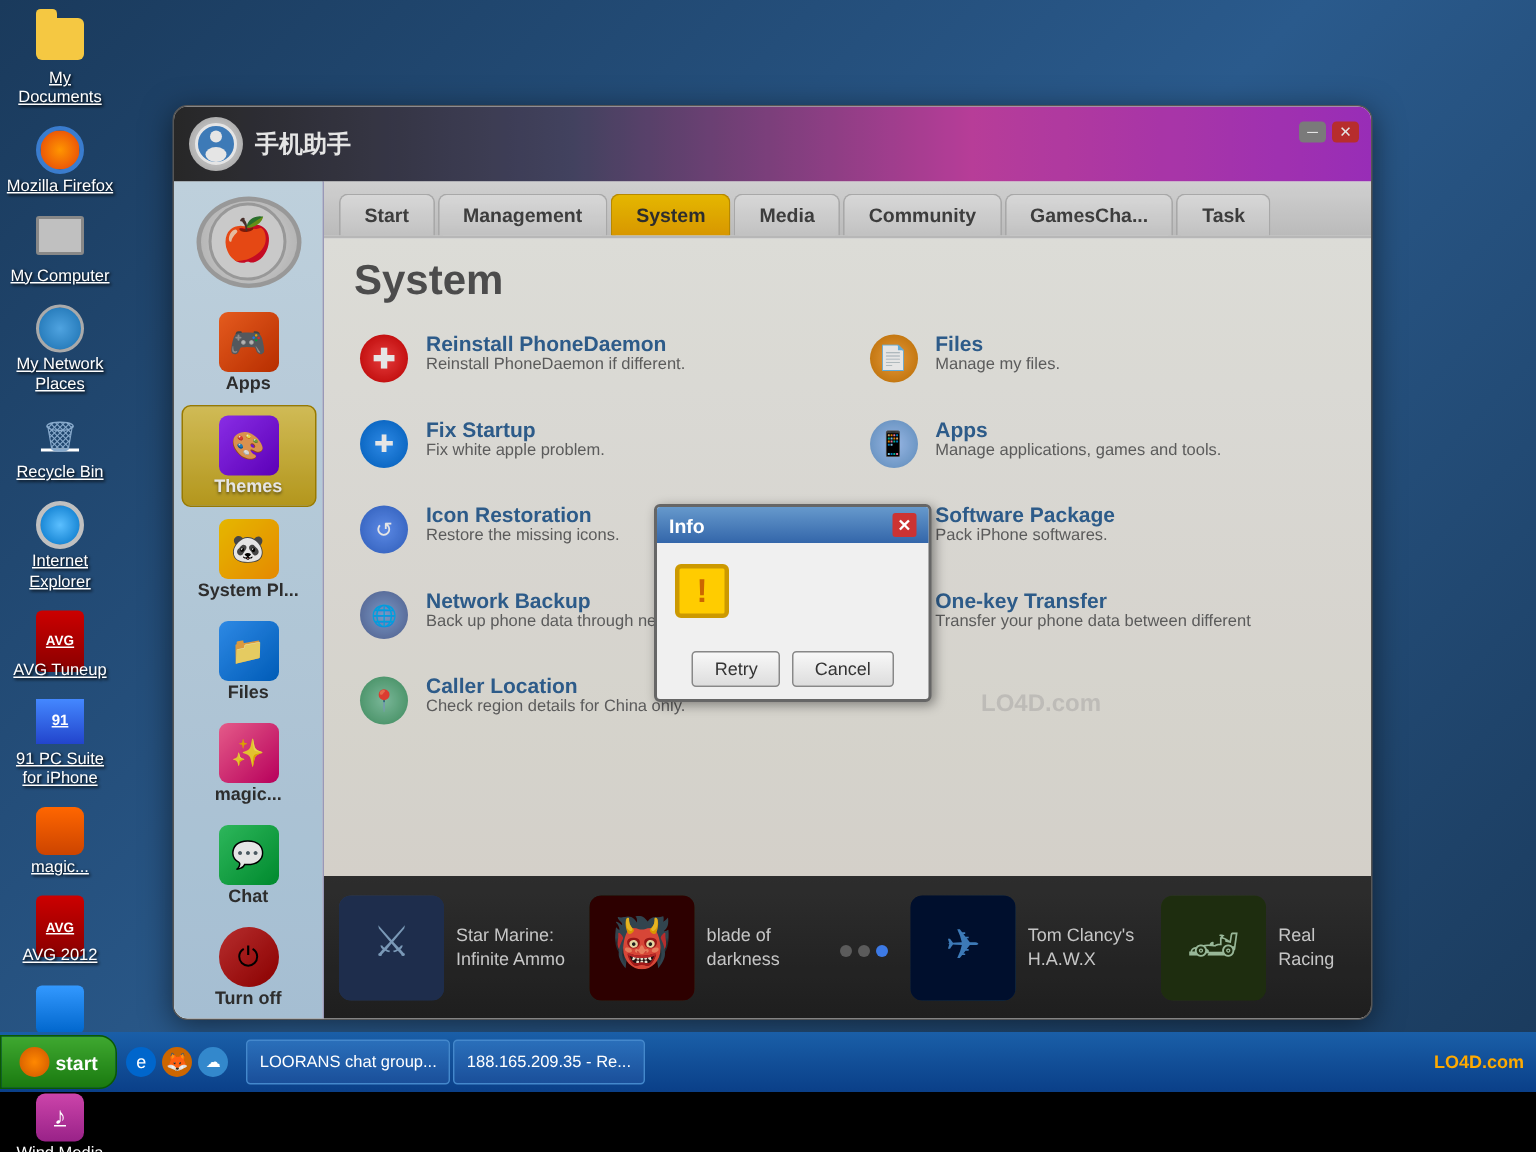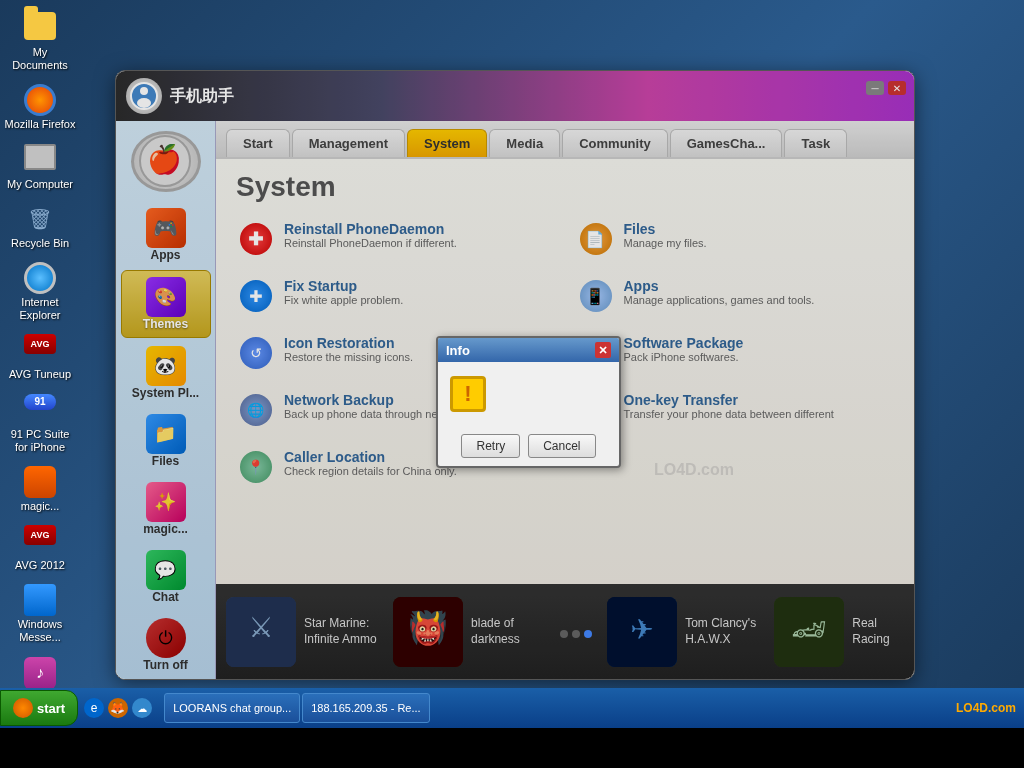--- a/index.html
+++ b/index.html
@@ -3,35 +3,35 @@
   <meta charset="utf-8">
   <style>
     * { margin: 0; padding: 0; box-sizing: border-box; }
     body { width: 1024px; height: 768px; background: #000; font-family: 'Segoe UI', Tahoma, sans-serif; overflow: hidden; position: relative; }
 
     
     .desktop { width: 1024px; height: 728px; background: linear-gradient(135deg, #1a3a5c 0%, #2a5a8c 50%, #1a3a5c 100%); position: relative; }
 
     
     .desktop-icons { position: absolute; top: 0; left: 0; width: 120px; height: 100%; display: flex; flex-direction: column; padding: 8px 0; gap: 4px; }
-    .desktop-icon { display: flex; flex-direction: column; align-items: center; width: 80px; padding: 4px; cursor: pointer; color: white; text-align: center; }
+    .desktop-icon { display: flex; flex-direction: column; align-items: center; width: 80px; padding: 4px; cursor: pointer; color: white; text-align: center; text-decoration: underline; }
     .desktop-icon .icon-img { width: 32px; height: 32px; margin-bottom: 2px; }
     .desktop-icon .icon-label { font-size: 11px; color: white; text-shadow: 1px 1px 2px #000; line-height: 1.2; }
 
     
     .icon-folder { width: 32px; height: 28px; background: #f5c842; border-radius: 0 4px 4px 4px; position: relative; }
     .icon-folder::before { content: ''; position: absolute; top: -6px; left: 0; width: 14px; height: 6px; background: #f5c842; border-radius: 3px 3px 0 0; }
     .icon-firefox { width: 32px; height: 32px; border-radius: 50%; background: radial-gradient(circle, #ff9500, #e4400a); border: 3px solid #3a7cce; }
     .icon-computer { width: 32px; height: 26px; background: #c0c0c0; border-radius: 2px; border: 2px solid #888; }
     .icon-globe { width: 32px; height: 32px; border-radius: 50%; background: radial-gradient(circle, #4fa3e0, #1a6faf); border: 2px solid #aaa; }
     .icon-recycle { width: 32px; height: 32px; background: transparent; display: flex; align-items: center; justify-content: center; font-size: 20px; color: #88aacc; }
     .icon-ie { width: 32px; height: 32px; border-radius: 50%; background: radial-gradient(circle, #5bbfff, #0072c6); border: 3px solid #c0c0c0; }
-    .icon-91 { width: 32px; height: 16px; background: linear-gradient(to bottom, #4488ff, #2244cc); border-radius: 16px; display: flex; align-items: center; justify-content: center; font-size: 10px; color: white; font-weight: bold; }
+    .icon-91 { width: 32px; height: 30px; background: linear-gradient(to bottom, #4488ff, #2244cc); border-radius: 0; display: flex; align-items: center; justify-content: center; font-size: 10px; color: white; font-weight: bold; }
     .icon-magic { width: 32px; height: 32px; background: linear-gradient(to bottom, #ff6600, #cc4400); border-radius: 6px; }
-    .icon-avg { width: 32px; height: 20px; background: linear-gradient(to bottom, #cc0000, #880000); border-radius: 4px; display: flex; align-items: center; justify-content: center; font-size: 9px; color: white; font-weight: bold; }
+    .icon-avg { width: 32px; height: 41px; background: linear-gradient(to bottom, #cc0000, #880000); border-radius: 4px; display: flex; align-items: center; justify-content: center; font-size: 9px; color: white; font-weight: bold; }
     .icon-windows-msg { width: 32px; height: 32px; background: linear-gradient(to bottom, #3399ff, #0066cc); border-radius: 4px; }
     .icon-itunes { width: 32px; height: 32px; background: linear-gradient(to bottom, #cc44aa, #992288); border-radius: 6px; display: flex; align-items: center; justify-content: center; font-size: 16px; color: white; }
 
     
     .app-window { position: absolute; top: 70px; left: 115px; width: 800px; height: 610px; background: white; border-radius: 10px; box-shadow: 0 4px 20px rgba(0,0,0,0.5); overflow: hidden; border: 1px solid #555; }
 
     
     .title-bar { height: 50px; background: linear-gradient(to right, #2c2c2c, #4a4a6a, #cc44aa, #aa33cc); display: flex; align-items: center; padding: 0 10px; position: relative; }
     .title-bar-logo { width: 36px; height: 36px; border-radius: 50%; background: radial-gradient(circle, #fff, #aaa); margin-right: 8px; display: flex; align-items: center; justify-content: center; }
     .title-bar-text { color: #fff; font-size: 16px; font-weight: bold; font-family: 'Microsoft YaHei', sans-serif; flex: 1; text-align: left; }
@@ -146,20 +146,26 @@
       <span class="icon-label">Mozilla Firefox</span>
     </div>
     <div class="desktop-icon">
       <div class="icon-img">
           <div class="icon-computer"></div>
         </div>
       <span class="icon-label">My Computer</span>
     </div>
     <div class="desktop-icon">
       <div class="icon-img">
+          <div class="icon-globe"></div>
+        </div>
+      <span class="icon-label">My Network Places</span>
+    </div>
+    <div class="desktop-icon">
+      <div class="icon-img">
           <div class="icon-recycle">🗑</div>
         </div>
       <span class="icon-label">Recycle Bin</span>
     </div>
     <div class="desktop-icon">
       <div class="icon-img">
           <div class="icon-ie"></div>
         </div>
       <span class="icon-label">Internet Explorer</span>
     </div>

